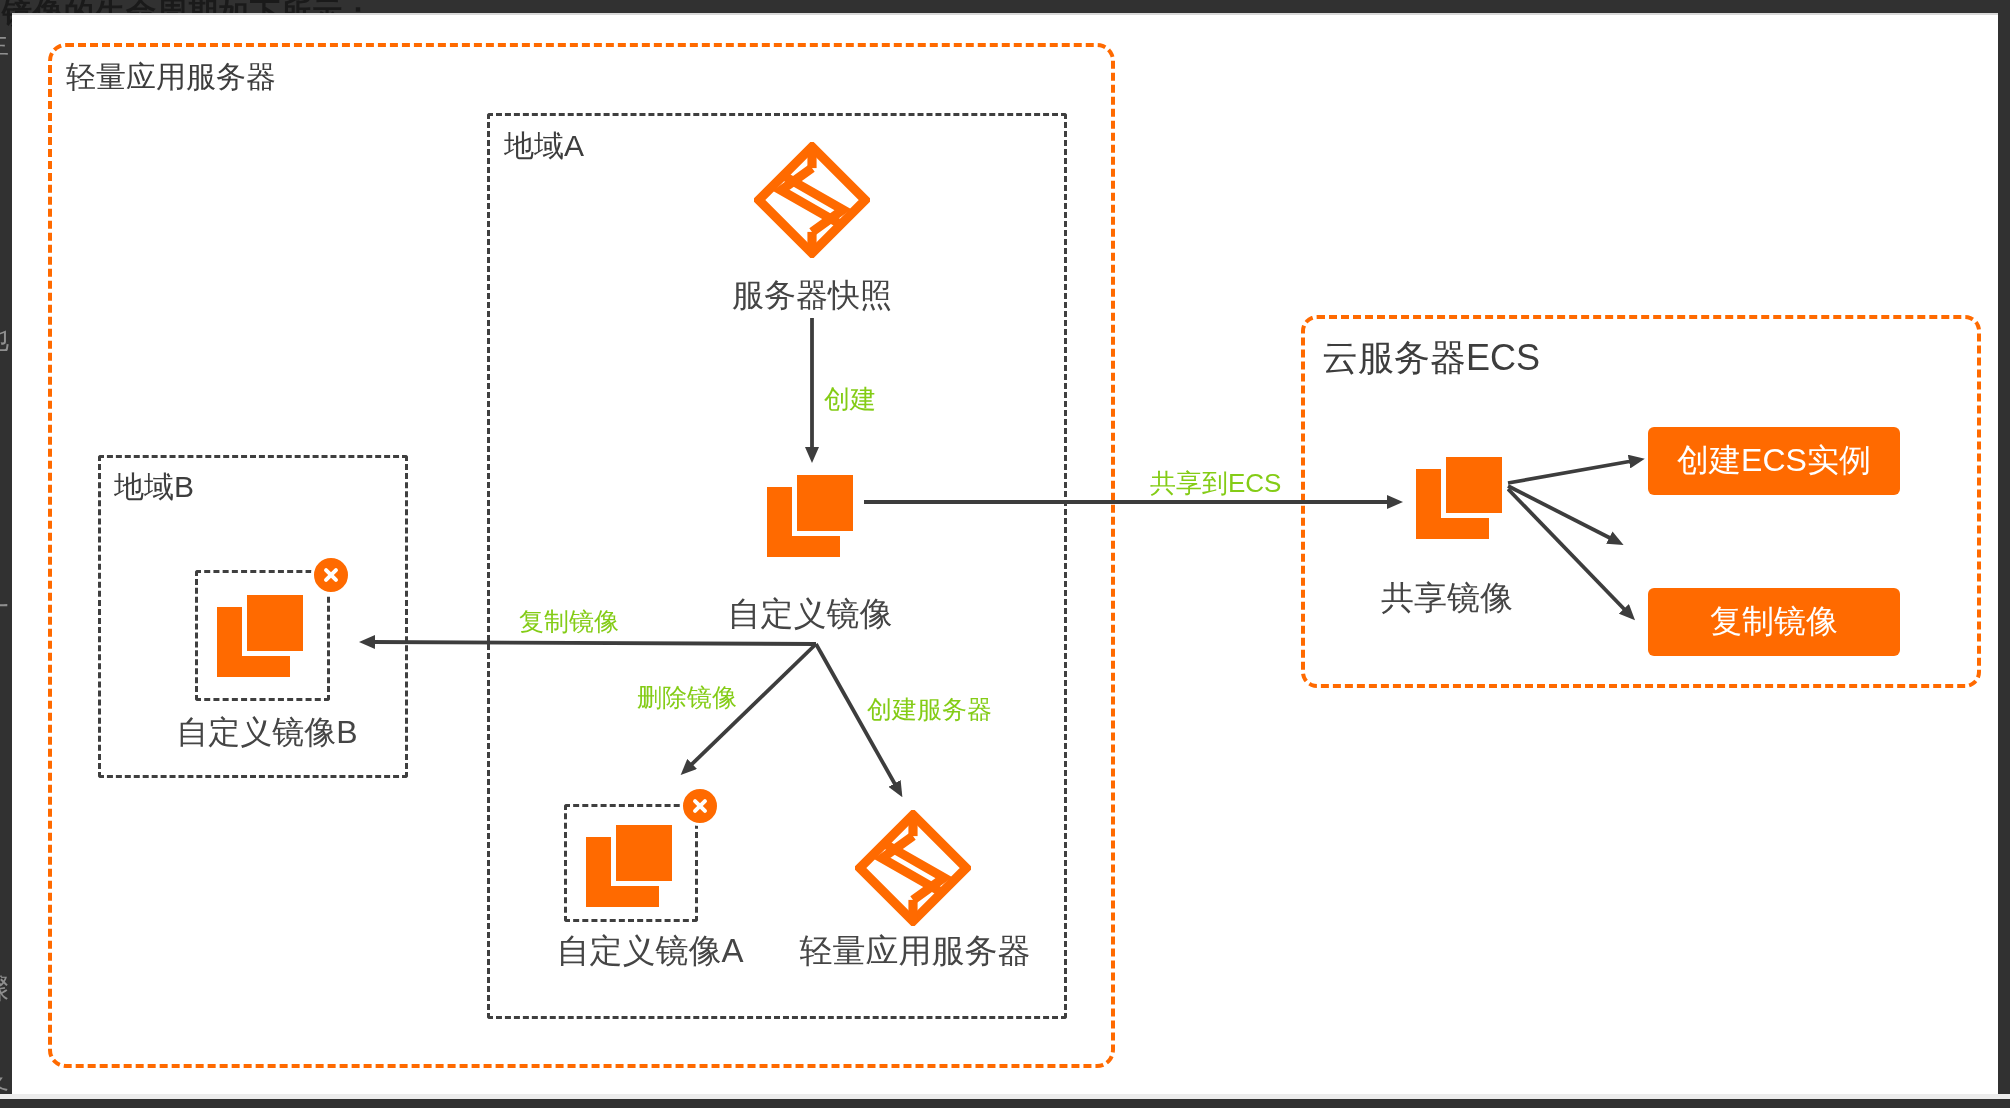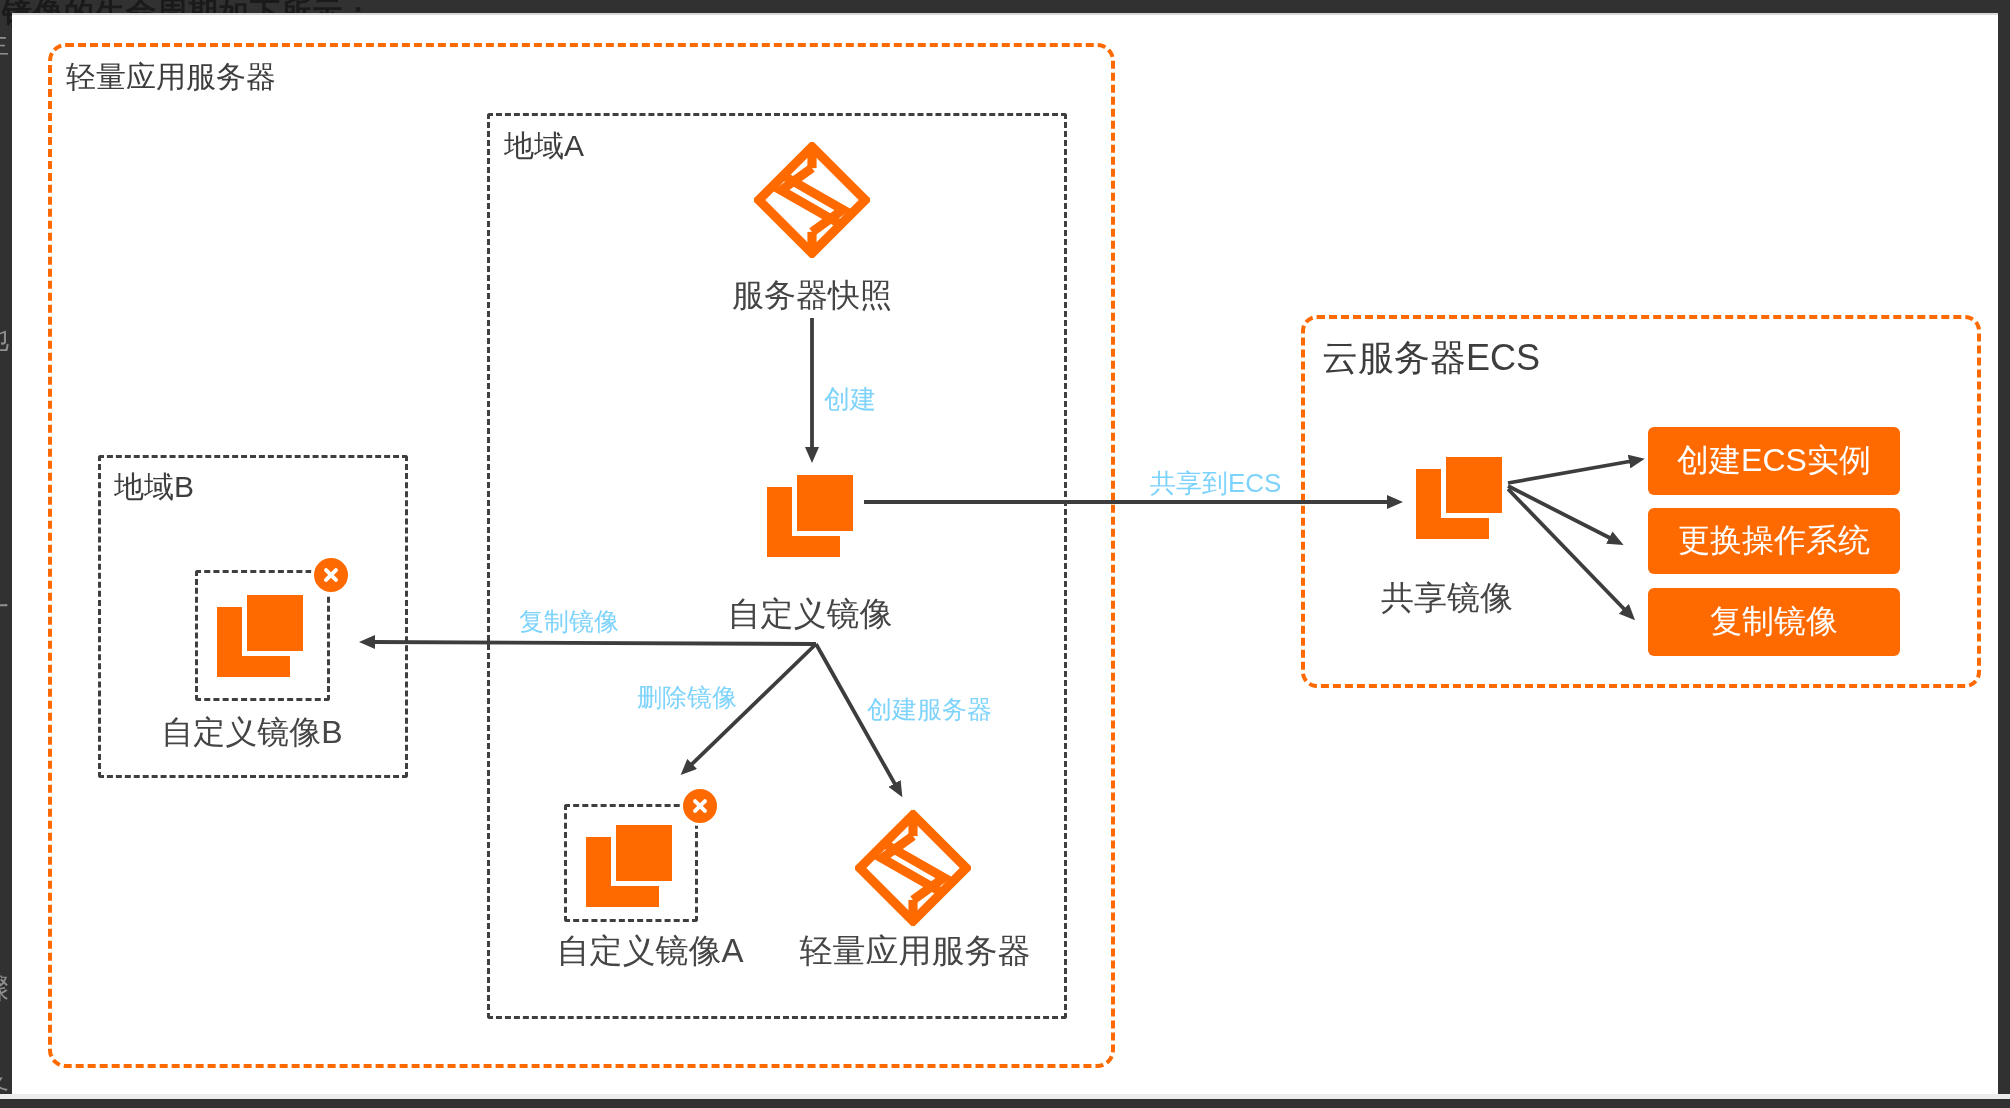--- a/index.html
+++ b/index.html
@@ -12,21 +12,21 @@
   
   .panel{position:absolute;left:12px;top:13px;width:1986px;height:1081px;background:#ffffff;
          border-top:2px solid #d8d8d8;box-sizing:border-box;z-index:1;}
   .bottom-rule{position:absolute;left:0;top:1094px;width:2010px;height:5px;background:#ececec;z-index:1;}
   
   .obox{position:absolute;z-index:2;border:4px dashed #FF6A00;border-radius:18px;box-sizing:border-box;}
   .kbox{position:absolute;z-index:2;border:3px dashed #3f3f3f;border-radius:3px;box-sizing:border-box;}
   .box-title{position:absolute;z-index:3;color:#3d3d3d;font-size:30px;white-space:nowrap;}
   
   .node-label{position:absolute;z-index:3;color:#454545;text-align:center;white-space:nowrap;}
-  .edge-label{position:absolute;z-index:3;color:#7dd3fc;font-size:25px;white-space:nowrap;}
+  .edge-label{position:absolute;z-index:3;color:#84cc16;font-size:25px;white-space:nowrap;}
   
   .img-icon{position:absolute;z-index:3;width:91px;height:87px;}
   .img-icon .back{position:absolute;left:0;top:17px;width:73px;height:70px;background:#FF6A00;}
   .img-icon .front{position:absolute;left:25px;top:0;width:56px;height:56px;background:#FF6A00;
                    border:5px solid #ffffff;}
   
   .badge{position:absolute;z-index:4;width:34px;height:34px;border-radius:50%;background:#FF6A00;
          border:3px solid #ffffff;}
   .badge i{position:absolute;left:50%;top:50%;width:18px;height:4px;background:#ffffff;border-radius:2px;}
   .badge i.a{transform:translate(-50%,-50%) rotate(45deg);}
@@ -86,21 +86,21 @@
 
   <div class="kbox" style="left:195px;top:570px;width:135px;height:131px;"></div>
   <div class="img-icon" style="left:217px;top:590px;">
     <div class="back"></div>
     <div class="front"></div>
   </div>
   <div class="badge" style="left:311px;top:555px;">
     <i class="a"></i>
       <i class="b"></i>
   </div>
-  <div class="node-label" style="left:112px;top:711px;width:280px;font-size:32px;">自定义镜像B</div>
+  <div class="node-label" style="left:127px;top:711px;width:280px;font-size:32px;">自定义镜像B</div>
 
   <div class="kbox" style="left:564px;top:804px;width:134px;height:118px;"></div>
   <div class="img-icon" style="left:586px;top:820px;">
     <div class="back"></div>
     <div class="front"></div>
   </div>
   <div class="badge" style="left:680px;top:786px;">
     <i class="a"></i>
       <i class="b"></i>
   </div>
@@ -117,21 +117,20 @@
   </svg>
   <div class="node-label" style="left:770px;top:929px;width:290px;font-size:33px;">轻量应用服务器</div>
 
   <div class="img-icon" style="left:1416px;top:452px;">
     <div class="back"></div>
     <div class="front"></div>
   </div>
   <div class="node-label" style="left:1327px;top:576px;width:240px;font-size:33px;">共享镜像</div>
 
   <div class="ecs-btn" style="top:427px;height:68px;">创建ECS实例</div>
-  <div class="ecs-btn" style="top:508px;height:66px;">更换操作系统</div>
   <div class="ecs-btn" style="top:588px;height:68px;">复制镜像</div>
 
   <div class="edge-label" style="left:824px;top:382px;font-size:26px;">创建</div>
   <div class="edge-label" style="left:1150px;top:466px;font-size:26px;">共享到ECS</div>
   <div class="edge-label" style="left:519px;top:605px;">复制镜像</div>
   <div class="edge-label" style="left:637px;top:681px;">删除镜像</div>
   <div class="edge-label" style="left:867px;top:693px;">创建服务器</div>
 
   <svg class="wires" width="2010" height="1108">
     <defs>

